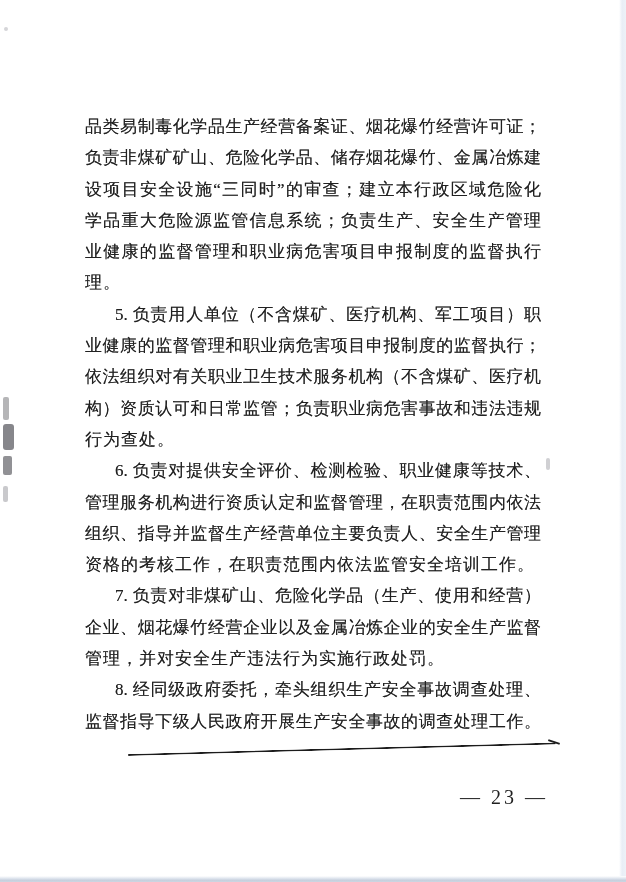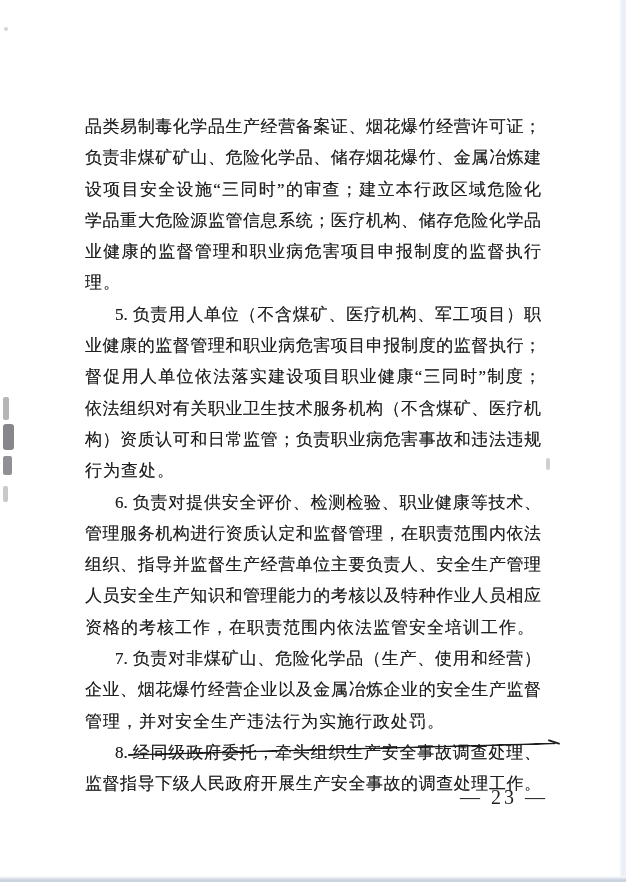--- a/index.html
+++ b/index.html
@@ -98,33 +98,31 @@
     background: linear-gradient(to bottom, #ffffff, #dfe5ee 40%, #c7d0dd 70%, #ccd5e1);
   }
 </style>
 </head>
 <body>
 
 <div class="doc-text">
   <div class="tl">品类易制毒化学品生产经营备案证、烟花爆竹经营许可证；</div>
   <div class="tl">负责非煤矿矿山、危险化学品、储存烟花爆竹、金属冶炼建</div>
   <div class="tl">设项目安全设施“三同时”的审查；建立本行政区域危险化</div>
-  <div class="tl">学品重大危险源监管信息系统；医疗机构、储存危险化学品</div>
+  <div class="tl">学品重大危险源监管信息系统；负责生产、安全生产管理</div>
   <div class="tl">业健康的监督管理和职业病危害项目申报制度的监督执行</div>
   <div class="tl lastline">理。</div>
   <div class="tl indent">5. 负责用人单位（不含煤矿、医疗机构、军工项目）职</div>
   <div class="tl">业健康的监督管理和职业病危害项目申报制度的监督执行；</div>
-  <div class="tl">督促用人单位依法落实建设项目职业健康“三同时”制度；</div>
   <div class="tl">依法组织对有关职业卫生技术服务机构（不含煤矿、医疗机</div>
   <div class="tl">构）资质认可和日常监管；负责职业病危害事故和违法违规</div>
   <div class="tl lastline">行为查处。</div>
   <div class="tl indent">6. 负责对提供安全评价、检测检验、职业健康等技术、</div>
   <div class="tl">管理服务机构进行资质认定和监督管理，在职责范围内依法</div>
   <div class="tl">组织、指导并监督生产经营单位主要负责人、安全生产管理</div>
-  <div class="tl">人员安全生产知识和管理能力的考核以及特种作业人员相应</div>
   <div class="tl lastline">资格的考核工作，在职责范围内依法监管安全培训工作。</div>
   <div class="tl indent">7. 负责对非煤矿山、危险化学品（生产、使用和经营）</div>
   <div class="tl">企业、烟花爆竹经营企业以及金属冶炼企业的安全生产监督</div>
   <div class="tl lastline">管理，并对安全生产违法行为实施行政处罚。</div>
   <div class="tl indent">8. 经同级政府委托，牵头组织生产安全事故调查处理、</div>
   <div class="tl">监督指导下级人民政府开展生产安全事故的调查处理工作。</div>
 </div>
 
 <div class="hand-underline"></div>
 <div class="hand-underline-tick"></div>

